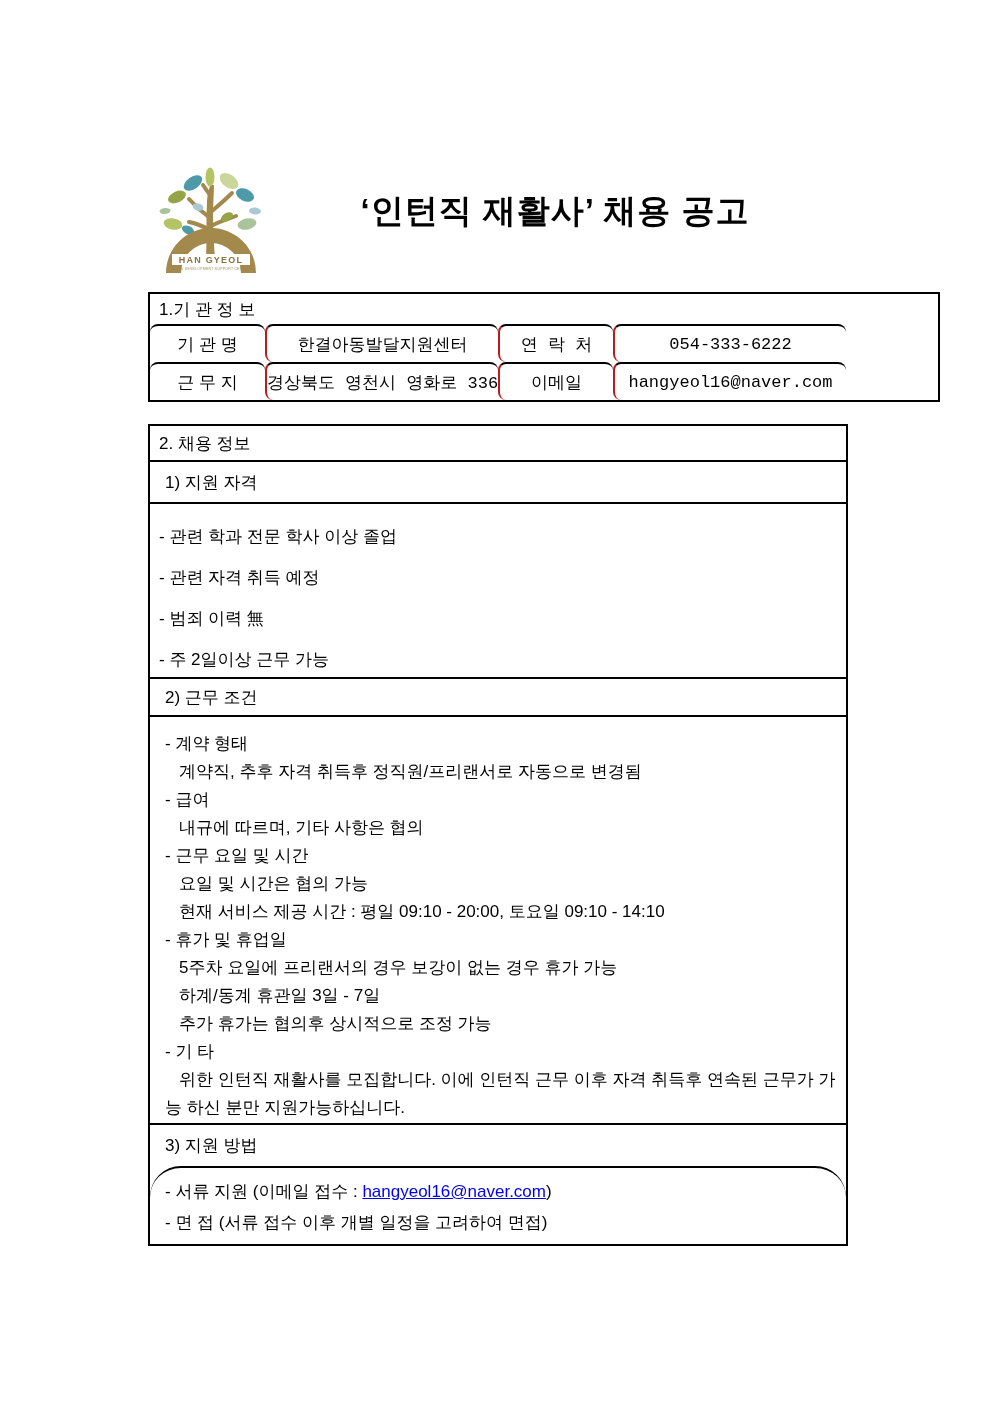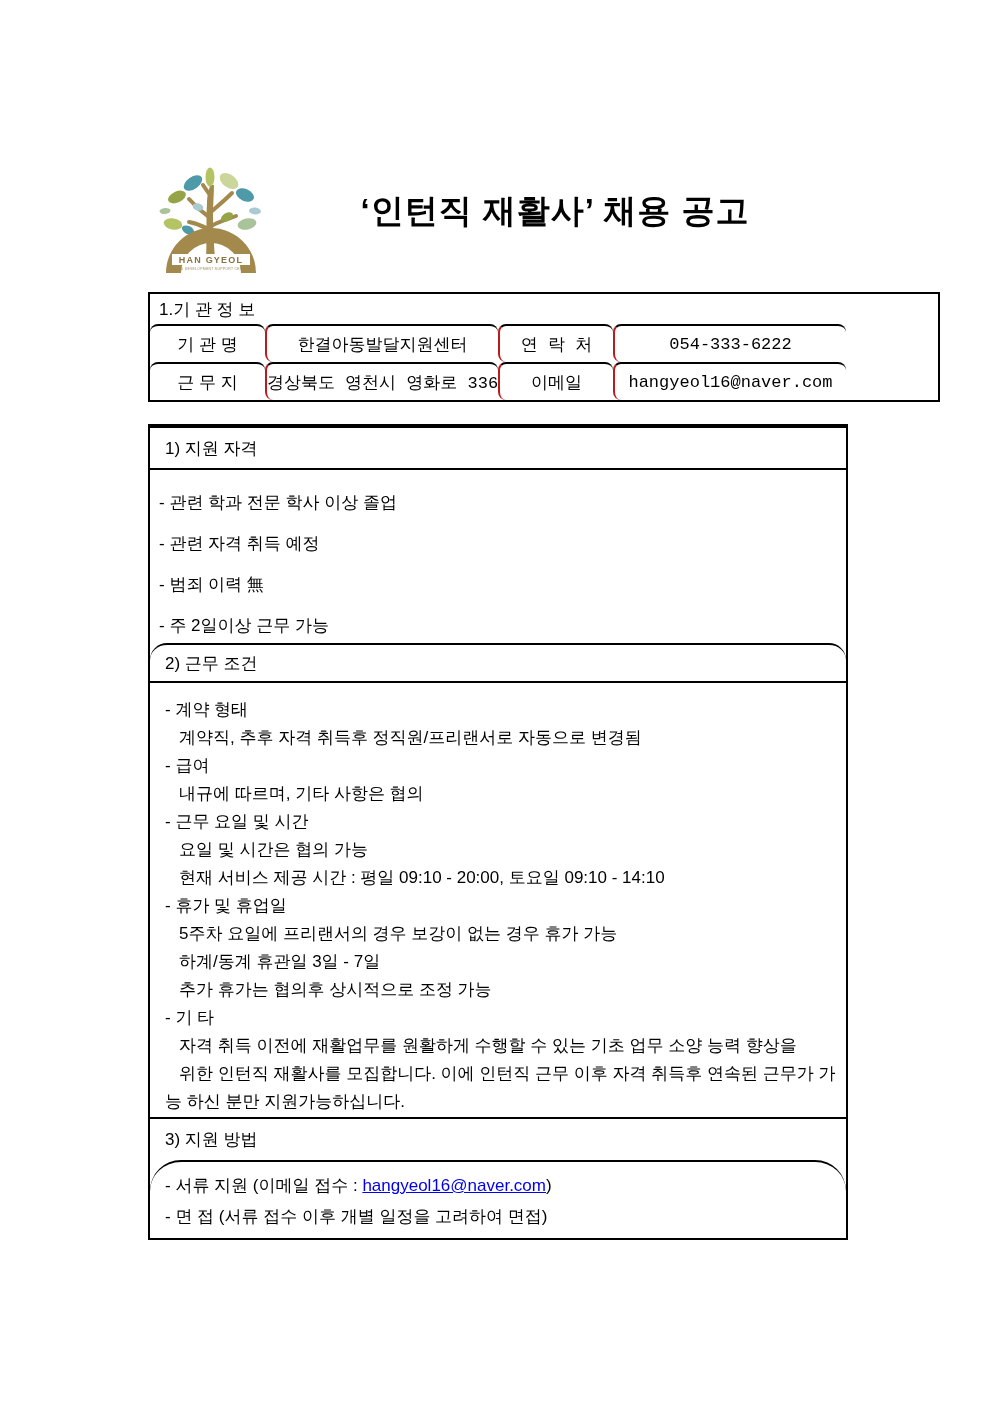--- a/index.html
+++ b/index.html
@@ -40,21 +40,21 @@
 
   
   .recruit-table {
     position:absolute; top:424px; left:148px; width:700px;
     border:2px solid #000; box-sizing:border-box;
     font-size:17px;
   }
   .rt-header { height:34px; display:flex; align-items:center; padding-left:9px; }
   .rt-section-title { display:flex; align-items:center; padding-left:15px; border-top:2px solid #000; box-sizing:content-box; }
   .st1 { height:40px; }
-  .st2 { height:36px;border-radius:17px; }
+  .st2 { height:36px; }
   .st3 { height:41px; }
   .rt-content { border-top:2px solid #000; }
   .content-1 { padding:6px 0 3px; }
   .content-1 .line { line-height:29px; padding-left:9px;margin-top:12px; }
   .content-2 { padding:13px 0 1px; }
   .content-2 .line { line-height:28px; }
   .content-3 { padding:8px 0 6px;border-radius:31px; }
   .content-3 .line { line-height:31px; padding-left:15px; }
   .line.bullet { padding-left:15px; }
   .line.cont   { padding-left:29px; }
@@ -112,20 +112,21 @@
       <div class="cell bl">연 락 처</div>
       <div class="cell bl">054-333-6222</div>
       <div class="cell">근 무 지</div>
       <div class="cell bl">경상북도 영천시 영화로 336</div>
       <div class="cell bl">이메일</div>
       <div class="cell bl">hangyeol16@naver.com</div>
     </div>
   </div>
 
   <div class="recruit-table">
+    <div class="rt-header">2. 채용 정보</div>
 
     <div class="rt-section-title st1">1) 지원 자격</div>
     <div class="rt-content content-1">
       <div class="line">- 관련 학과 전문 학사 이상 졸업</div>
       <div class="line">- 관련 자격 취득 예정</div>
       <div class="line">- 범죄 이력 無</div>
       <div class="line">- 주 2일이상 근무 가능</div>
     </div>
 
     <div class="rt-section-title st2">2) 근무 조건</div>
@@ -135,21 +136,20 @@
       <div class="line bullet">- 급여</div>
       <div class="line cont">내규에 따르며, 기타 사항은 협의</div>
       <div class="line bullet">- 근무 요일 및 시간</div>
       <div class="line cont">요일 및 시간은 협의 가능</div>
       <div class="line cont">현재 서비스 제공 시간 : 평일 09:10 - 20:00, 토요일 09:10 - 14:10</div>
       <div class="line bullet">- 휴가 및 휴업일</div>
       <div class="line cont">5주차 요일에 프리랜서의 경우 보강이 없는 경우 휴가 가능</div>
       <div class="line cont">하계/동계 휴관일 3일 - 7일</div>
       <div class="line cont">추가 휴가는 협의후 상시적으로 조정 가능</div>
       <div class="line bullet">- 기 타</div>
-      <div class="line cont">자격 취득 이전에 재활업무를 원활하게 수행할 수 있는 기초 업무 소양 능력 향상을</div>
       <div class="line cont">위한 인턴직 재활사를 모집합니다. 이에 인턴직 근무 이후 자격 취득후 연속된 근무가 가</div>
       <div class="line wrapL">능 하신 분만 지원가능하십니다.</div>
     </div>
 
     <div class="rt-section-title st3">3) 지원 방법</div>
     <div class="rt-content content-3">
       <div class="line">
         <span>- 서류 지원 (이메일 접수 : </span><a href="#" class="email-link">hangyeol16@naver.com</a><span>)</span>
       </div>
       <div class="line">- 면 접 (서류 접수 이후 개별 일정을 고려하여 면접)</div>

